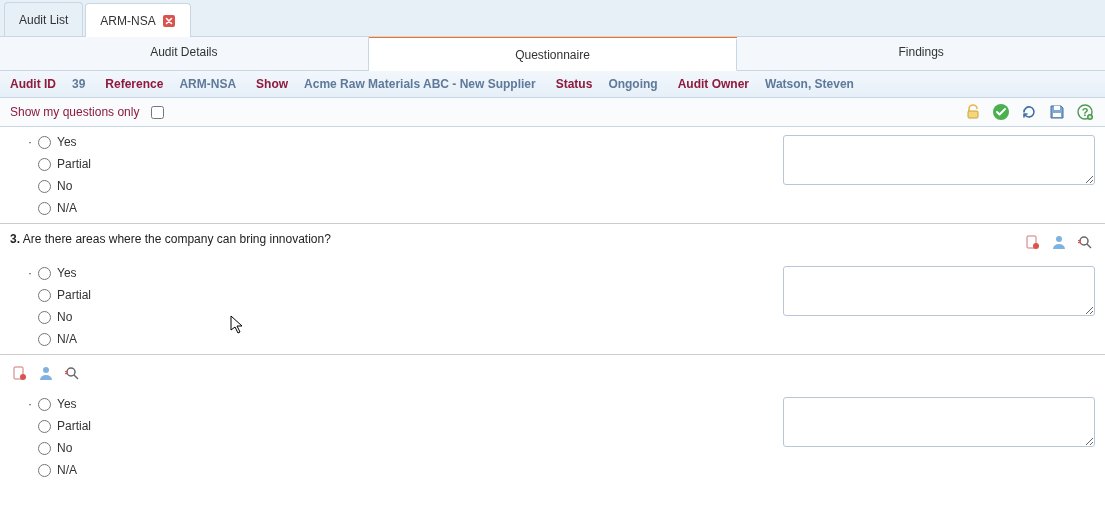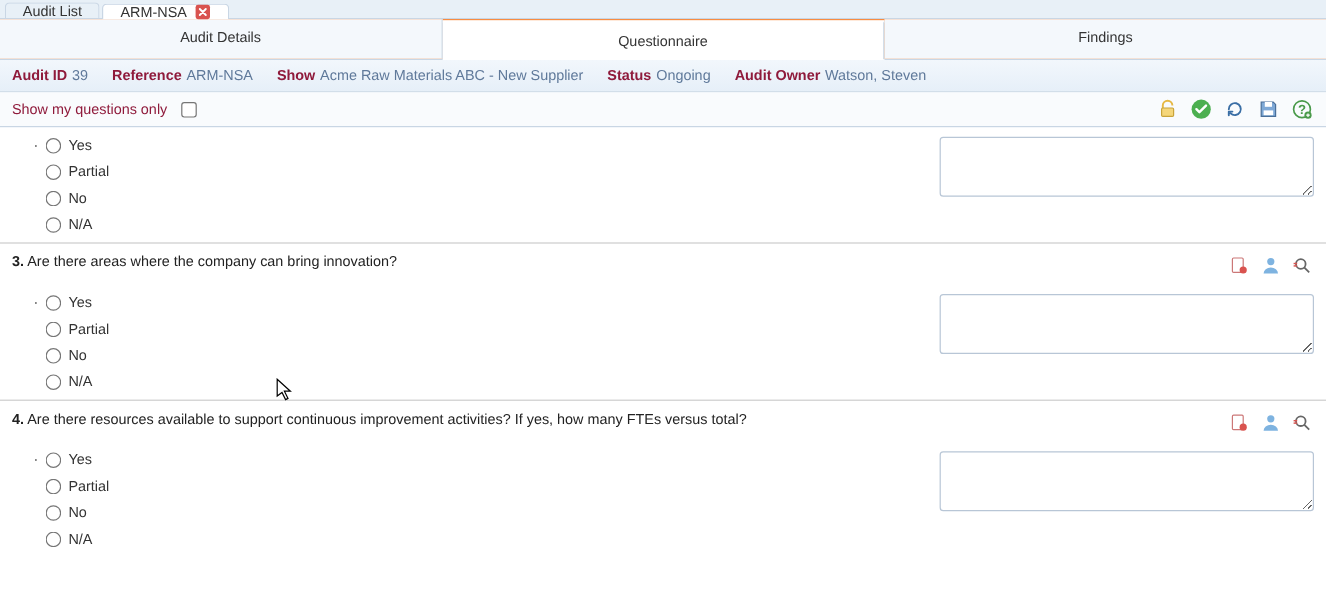--- a/index.html
+++ b/index.html
@@ -9,21 +9,21 @@
       color: #333;
       background: #fff;
       width: 1105px;
     }
     .tabs-top {
       display: flex;
       background: #e8f0f7;
       border-bottom: 1px solid #c9d6e4;
       padding-top: 2px;
       padding-left: 4px;
-      height: 16px;
+      height: 37px;
     }
     .tab-top {
       padding: 4px 14px;
       border: 1px solid #c9d6e4;
       border-bottom: none;
       background: #e8f0f7;
       border-radius: 4px 4px 0 0;
       margin-right: 2px;
       display: flex;
       align-items: center;
@@ -65,21 +65,21 @@
     }
     .infobar {
       background: linear-gradient(#f2f7fc, #e6eff8);
       border-bottom: 1px solid #c9d6e4;
       padding: 6px 10px;
       display: flex;
       gap: 20px;
       color: #8f1a3b;
       font-weight: bold;
     }
-    .infobar span.val { color: #5f799a; font-weight: normal; margin-left: 4px; }
+    .infobar span.val { color: #5f799a; font-weight: bold; margin-left: 16px; }
     .toolbar {
       display: flex;
       justify-content: space-between;
       align-items: center;
       padding: 4px 10px;
       border-bottom: 1px solid #c9d6e4;
       background: #f9fbfd;
     }
     .toolbar-left {
       display: flex;
@@ -319,23 +319,20 @@
           <span>N/A</span>
         </label>
       </div>
     </div>
     <textarea class="comment-box" style=""></textarea>
   </div>
 </div>
 
 <div class="question-block">
   <div class="question-header">
-    <div class="qtext">
-      <span class="qnum">4.</span><span> Are there resources available to support continuous improvement activities? If yes, how many FTEs versus total?</span>
-    </div>
     <div class="question-icons">
       <span class="icon-btn">
         <svg width="16" height="16" viewBox="0 0 16 16">
             <rect x="2" y="2" width="9" height="12" rx="1" fill="#fff" stroke="#c77"></rect>
             <circle cx="11" cy="12" r="3" fill="#d9534f"></circle>
           </svg>
       </span>
       <span class="icon-btn">
         <svg width="16" height="16" viewBox="0 0 16 16">
             <circle cx="8" cy="5" r="3" fill="#7eb3e0"></circle>

